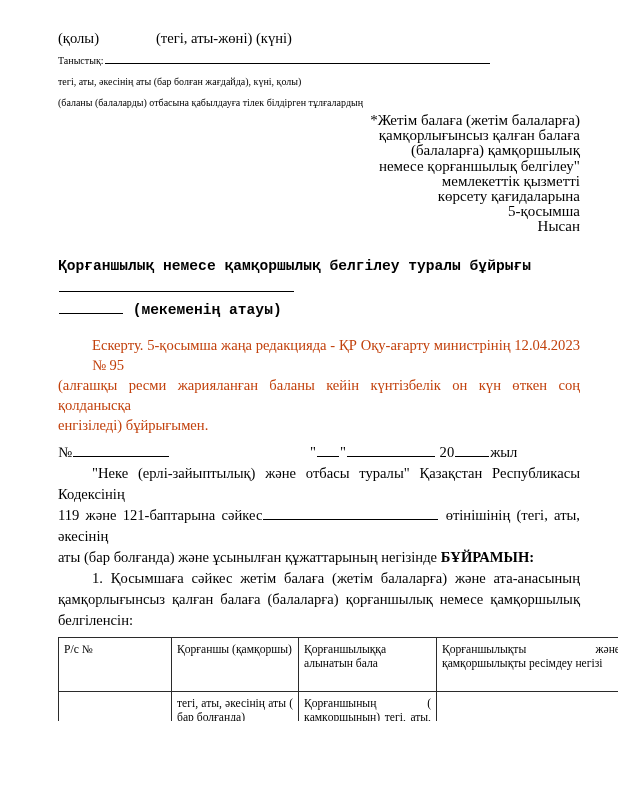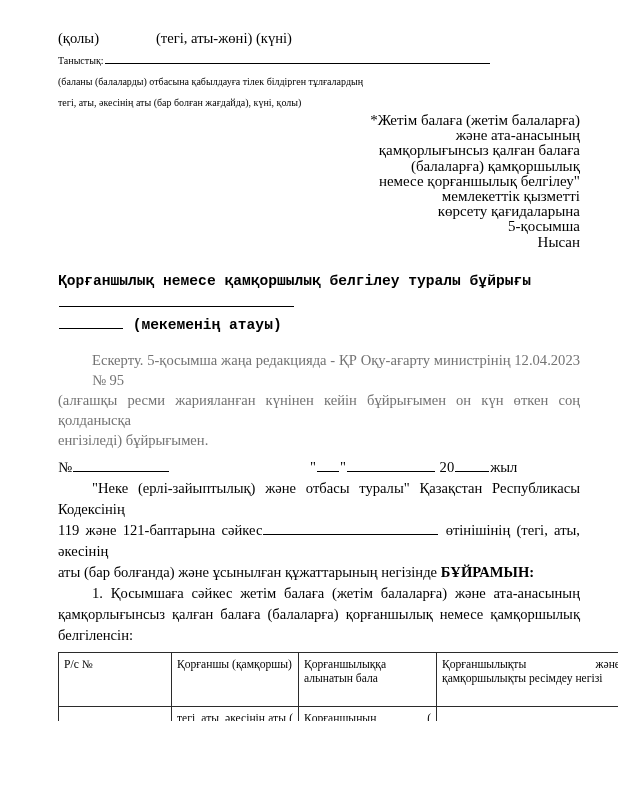--- a/index.html
+++ b/index.html
@@ -82,21 +82,21 @@
   
   .order-title {
     font-size: 14.6px;
     line-height: 21px;
     font-weight: bold;
     font-family: Liberation Mono, monospace;
   }
 
   
   .note-red {
-    color: #737373;
+    color: #c2410c;
     font-size: 14.6px;
     line-height: 20px;
     text-align: justify;
   }
   .note-red .lead { padding-left: 34px; }
 
   
   .numrow {
     font-size: 14.6px;
     line-height: 21px;
@@ -138,26 +138,25 @@
 
     <div class="sig-caption">
       <span class="c1">(қолы)</span>
       <span class="c2">(тегі, аты-жөні) (күні)</span>
     </div>
 
     <div class="line">
       <span>Таныстық:</span><span class="ul ul-tanystyk"></span>
     </div>
 
+    <div class="line">тегі, аты, әкесінің аты (бар болған жағдайда), күні, қолы)</div>
     <div class="line">(баланы (балаларды) отбасына қабылдауға тілек білдірген тұлғалардың</div>
-    <div class="line">тегі, аты, әкесінің аты (бар болған жағдайда), күні, қолы)</div>
 
     <div class="annot">
       <div>*Жетім балаға (жетім балаларға)</div>
-      <div>және ата-анасының</div>
       <div>қамқорлығынсыз қалған балаға</div>
       <div>(балаларға) қамқоршылық</div>
       <div>немесе қорғаншылық белгілеу"</div>
       <div>мемлекеттік қызметті</div>
       <div>көрсету қағидаларына</div>
       <div>5-қосымша</div>
       <div>Нысан</div>
     </div>
 
     <div class="gap-lg"></div>
@@ -167,21 +166,21 @@
     </div>
     <div class="order-title">
       <span class="ul ul-order-2"></span>
       <span>(мекеменің атауы)</span>
     </div>
 
     <div class="gap-md"></div>
 
     <div class="note-red">
       <div class="lead">Ескерту. 5-қосымша жаңа редакцияда - ҚР Оқу-ағарту министрінің 12.04.2023 № 95</div>
-      <div>(алғашқы ресми жарияланған күнінен кейін бұйрығымен он күн өткен соң қолданысқа</div>
+      <div>(алғашқы ресми жарияланған баланы кейін күнтізбелік он күн өткен соң қолданысқа</div>
       <div>енгізіледі) бұйрығымен.</div>
     </div>
 
     <div class="gap-sm"></div>
 
     <div class="numrow">
       <span class="left nowrap">
         <span>№</span><span class="ul ul-num"></span>
       </span>
       <span class="right nowrap">

